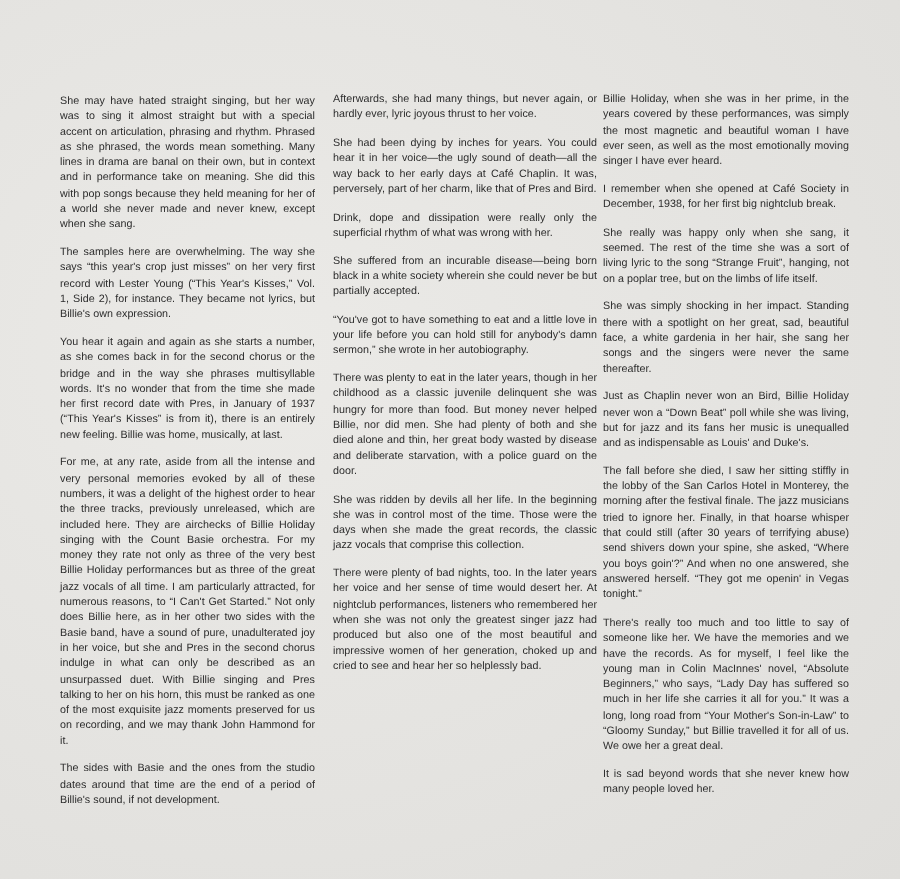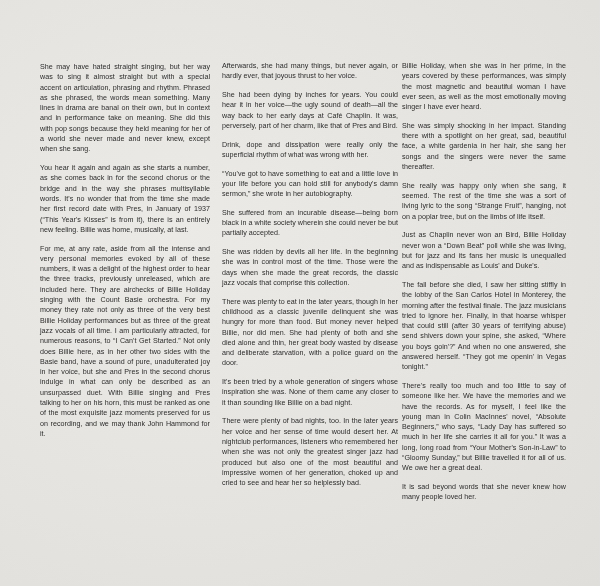--- a/index.html
+++ b/index.html
@@ -24,40 +24,42 @@
       letter-spacing: 0.02px;
     }
   </style>
 </head>
 <body>
 
 <div class="page">
 
   <div class="col col-left">
     <p>She may have hated straight singing, but her way was to sing it almost straight but with a special accent on articulation, phrasing and rhythm. Phrased as she phrased, the words mean something. Many lines in drama are banal on their own, but in context and in performance take on meaning. She did this with pop songs because they held meaning for her of a world she never made and never knew, except when she sang.</p>
+    <p>The samples here are overwhelming. The way she says “this year's crop just misses” on her very first record with Lester Young (“This Year's Kisses,” Vol. 1, Side 2), for instance. They became not lyrics, but Billie's own expression.</p>
     <p>You hear it again and again as she starts a number, as she comes back in for the second chorus or the bridge and in the way she phrases multisyllable words. It's no wonder that from the time she made her first record date with Pres, in January of 1937 (“This Year's Kisses” is from it), there is an entirely new feeling. Billie was home, musically, at last.</p>
     <p>For me, at any rate, aside from all the intense and very personal memories evoked by all of these numbers, it was a delight of the highest order to hear the three tracks, previously unreleased, which are included here. They are airchecks of Billie Holiday singing with the Count Basie orchestra. For my money they rate not only as three of the very best Billie Holiday performances but as three of the great jazz vocals of all time. I am particularly attracted, for numerous reasons, to “I Can't Get Started.” Not only does Billie here, as in her other two sides with the Basie band, have a sound of pure, unadulterated joy in her voice, but she and Pres in the second chorus indulge in what can only be described as an unsurpassed duet. With Billie singing and Pres talking to her on his horn, this must be ranked as one of the most exquisite jazz moments preserved for us on recording, and we may thank John Hammond for it.</p>
+    <p>The sides with Basie and the ones from the studio dates around that time are the end of a period of Billie's sound, if not development.</p>
   </div>
 
   <div class="col col-mid">
-    <p>Afterwards, she had many things, but never again, or hardly ever, that joyous thrust to her voice.</p>
+    <p>Afterwards, she had many things, but never again, or hardly ever, lyric joyous thrust to her voice.</p>
     <p>She had been dying by inches for years. You could hear it in her voice—the ugly sound of death—all the way back to her early days at Café Chaplin. It was, perversely, part of her charm, like that of Pres and Bird.</p>
     <p>Drink, dope and dissipation were really only the superficial rhythm of what was wrong with her.</p>
+    <p>She suffered from an incurable disease—being born black in a white society wherein she could never be but partially accepted.</p>
     <p>“You've got to have something to eat and a little love in your life before you can hold still for anybody's damn sermon,” she wrote in her autobiography.</p>
-    <p>She suffered from an incurable disease—being born black in a white society wherein she could never be but partially accepted.</p>
+    <p>There was plenty to eat in the later years, though in her childhood as a classic juvenile delinquent she was hungry for more than food. But money never helped Billie, nor did men. She had plenty of both and she died alone and thin, her great body wasted by disease and deliberate starvation, with a police guard on the door.</p>
     <p>She was ridden by devils all her life. In the beginning she was in control most of the time. Those were the days when she made the great records, the classic jazz vocals that comprise this collection.</p>
-    <p>There was plenty to eat in the later years, though in her childhood as a classic juvenile delinquent she was hungry for more than food. But money never helped Billie, nor did men. She had plenty of both and she died alone and thin, her great body wasted by disease and deliberate starvation, with a police guard on the door.</p>
-    <p>It's been tried by a whole generation of singers whose inspiration she was. None of them came any closer to it than sounding like Billie on a bad night.</p>
     <p>There were plenty of bad nights, too. In the later years her voice and her sense of time would desert her. At nightclub performances, listeners who remembered her when she was not only the greatest singer jazz had produced but also one of the most beautiful and impressive women of her generation, choked up and cried to see and hear her so helplessly bad.</p>
   </div>
 
   <div class="col col-right">
     <p>Billie Holiday, when she was in her prime, in the years covered by these performances, was simply the most magnetic and beautiful woman I have ever seen, as well as the most emotionally moving singer I have ever heard.</p>
+    <p>I remember when she opened at Café Society in December, 1938, for her first big nightclub break.</p>
+    <p>She really was happy only when she sang, it seemed. The rest of the time she was a sort of living lyric to the song “Strange Fruit”, hanging, not on a poplar tree, but on the limbs of life itself.</p>
     <p>She was simply shocking in her impact. Standing there with a spotlight on her great, sad, beautiful face, a white gardenia in her hair, she sang her songs and the singers were never the same thereafter.</p>
-    <p>She really was happy only when she sang, it seemed. The rest of the time she was a sort of living lyric to the song “Strange Fruit”, hanging, not on a poplar tree, but on the limbs of life itself.</p>
     <p>Just as Chaplin never won an Bird, Billie Holiday never won a “Down Beat” poll while she was living, but for jazz and its fans her music is unequalled and as indispensable as Louis' and Duke's.</p>
     <p>The fall before she died, I saw her sitting stiffly in the lobby of the San Carlos Hotel in Monterey, the morning after the festival finale. The jazz musicians tried to ignore her. Finally, in that hoarse whisper that could still (after 30 years of terrifying abuse) send shivers down your spine, she asked, “Where you boys goin'?” And when no one answered, she answered herself. “They got me openin' in Vegas tonight.”</p>
     <p>There's really too much and too little to say of someone like her. We have the memories and we have the records. As for myself, I feel like the young man in Colin MacInnes' novel, “Absolute Beginners,” who says, “Lady Day has suffered so much in her life she carries it all for you.” It was a long, long road from “Your Mother's Son-in-Law” to “Gloomy Sunday,” but Billie travelled it for all of us. We owe her a great deal.</p>
     <p>It is sad beyond words that she never knew how many people loved her.</p>
 
   </div>
 
 </div>
 
 </body></html>

